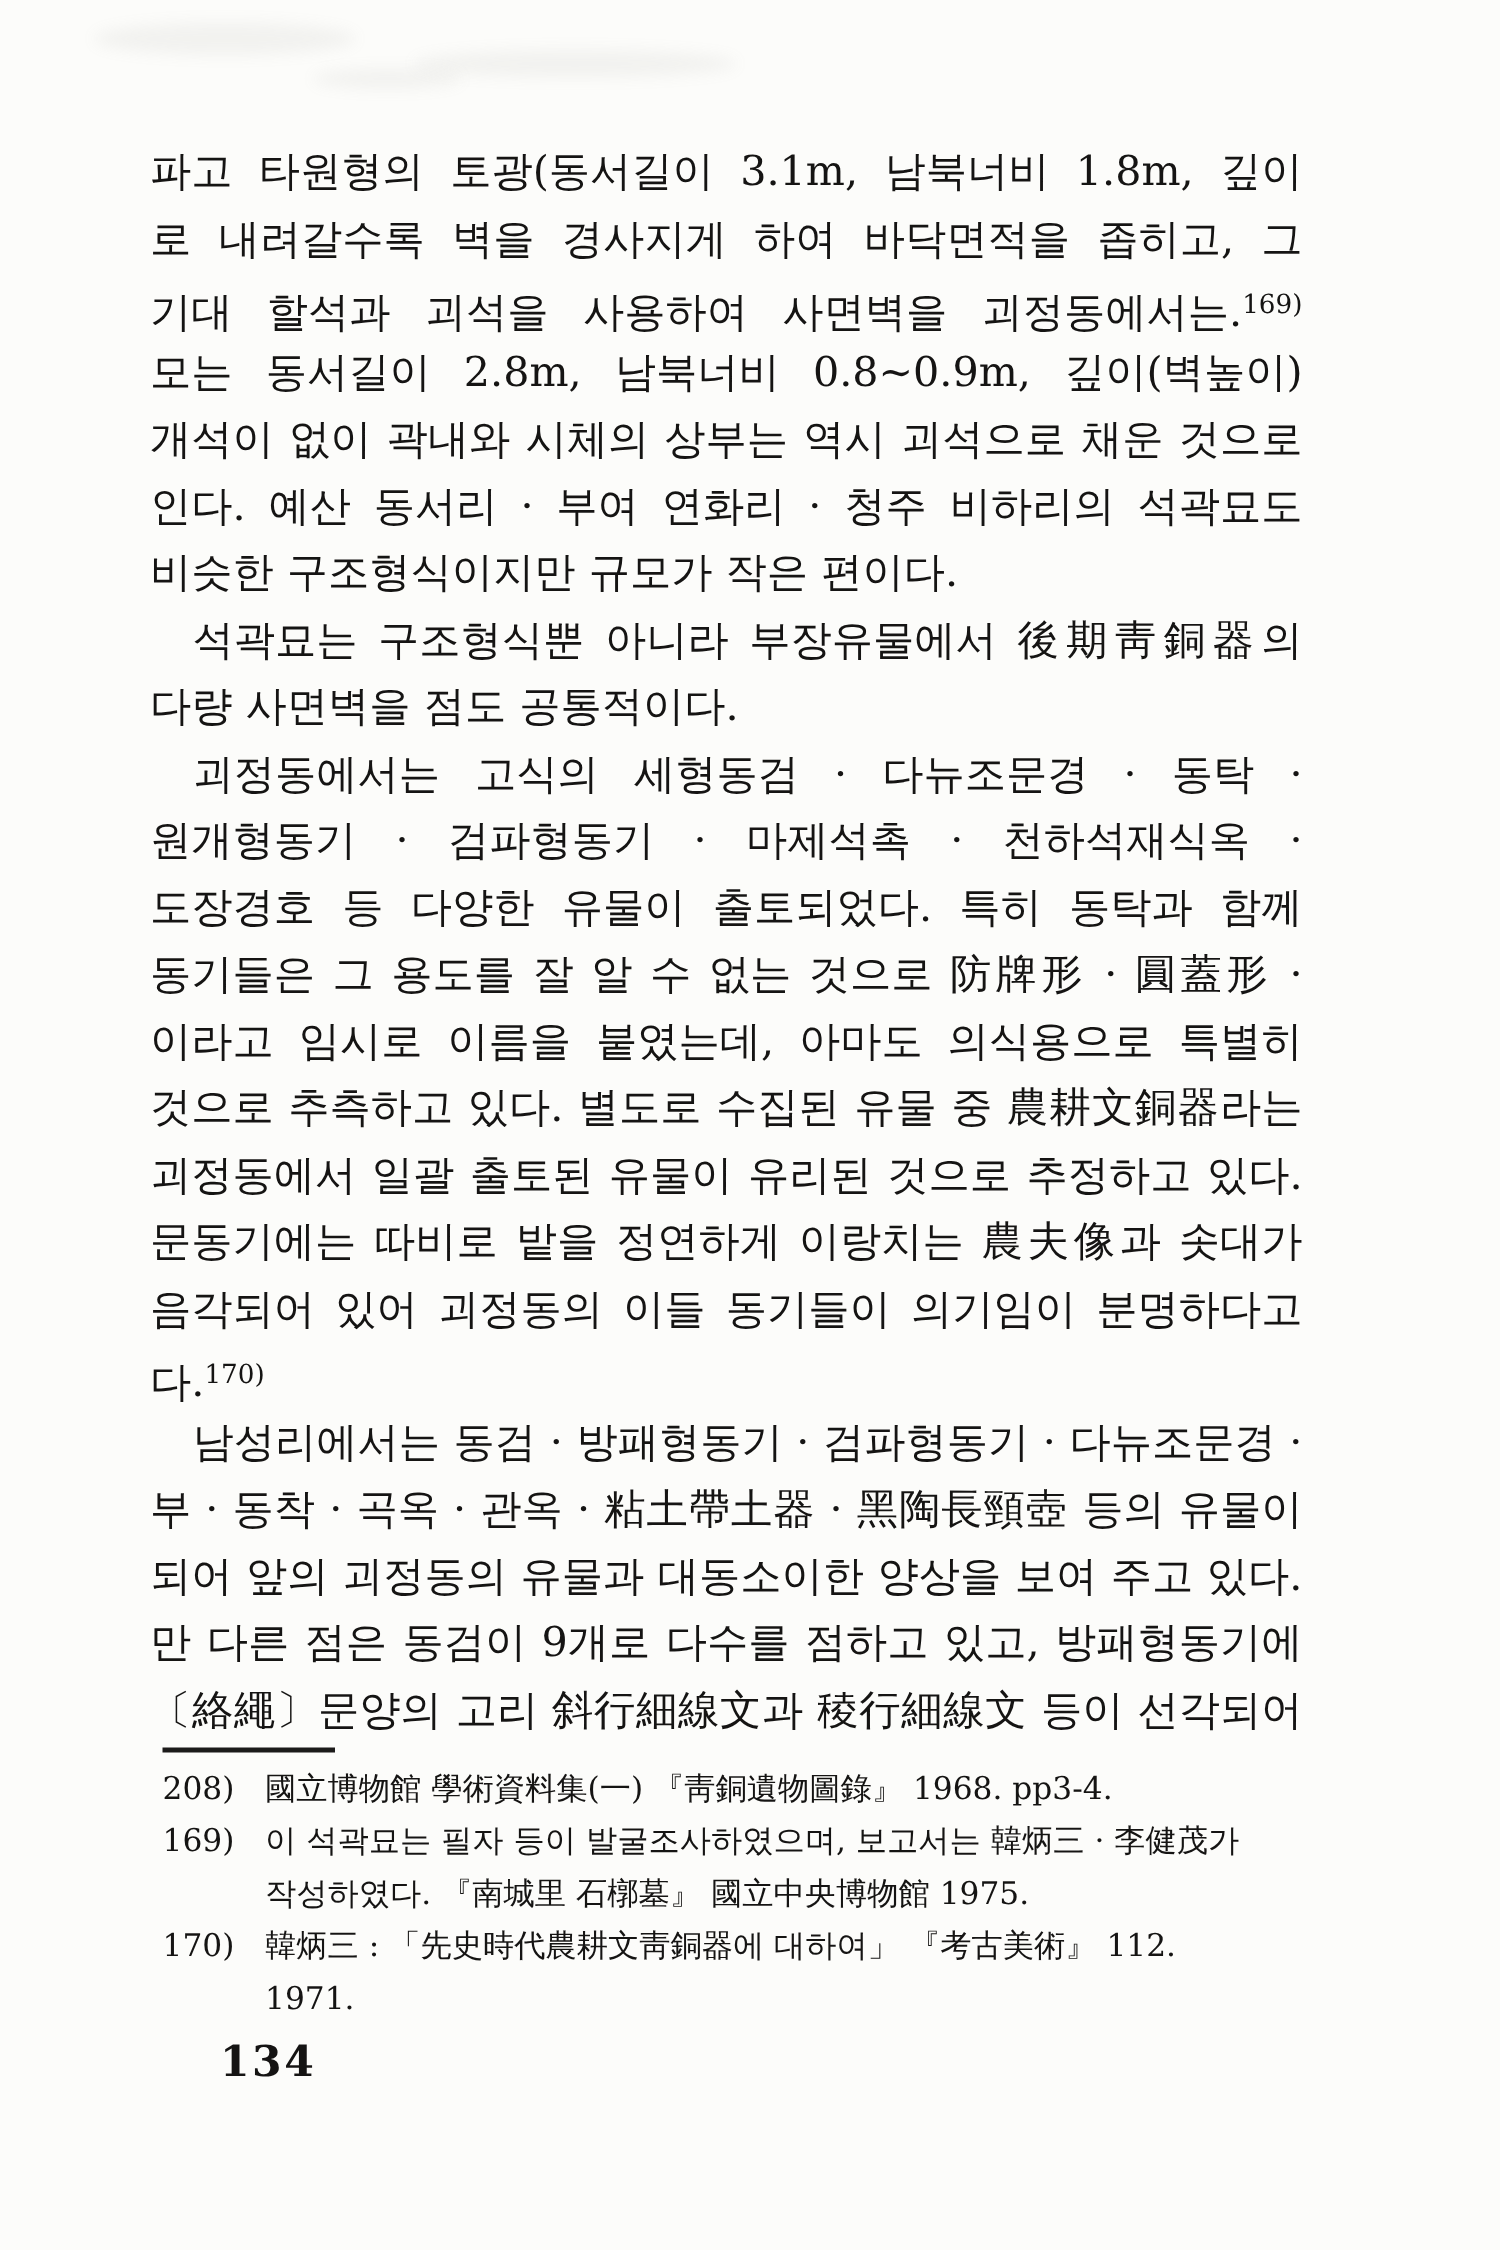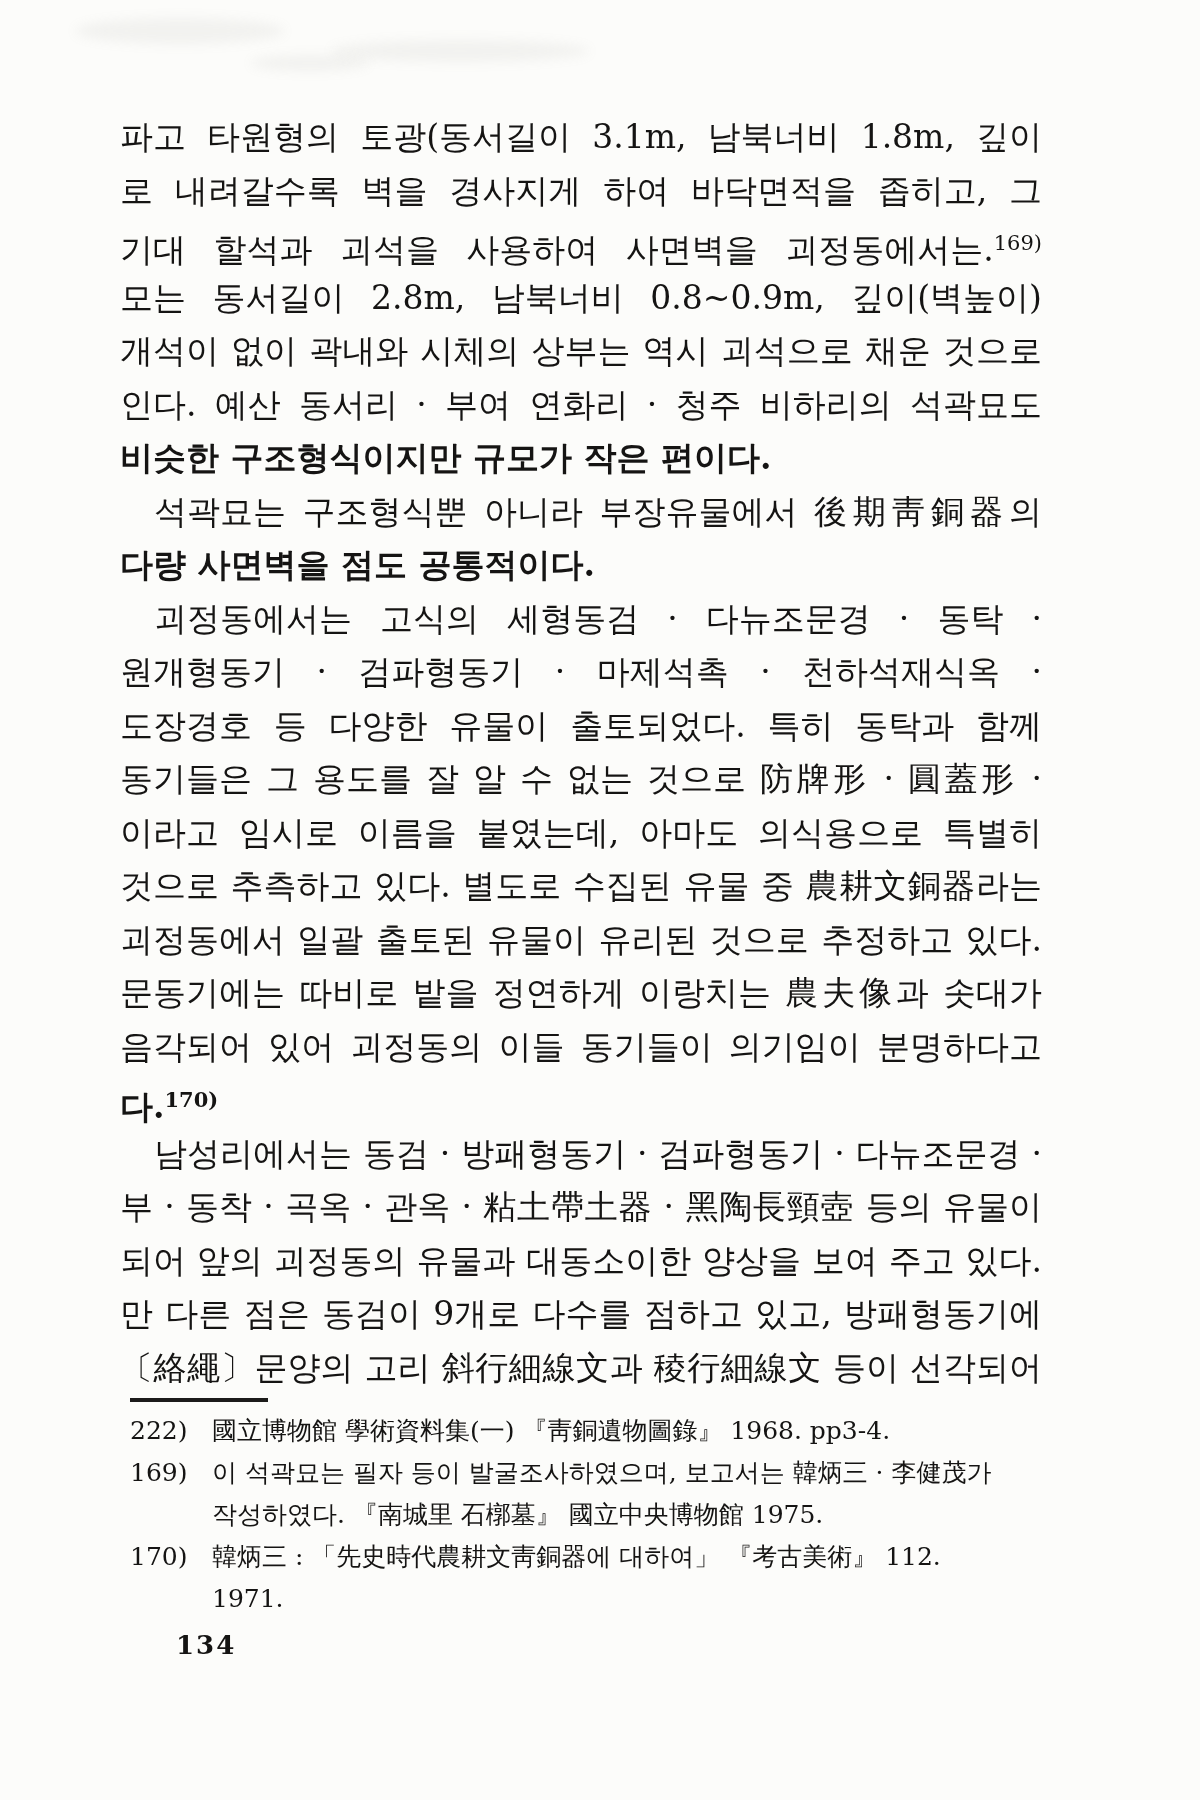--- a/index.html
+++ b/index.html
@@ -41,21 +41,20 @@
     line-height: 53.5px;
     height: 53.5px;
     text-align: justify;
     text-align-last: justify;
     word-break: keep-all;
     overflow: hidden;
   }
   .line.short {
     text-align: right;
     text-align-last: left;
-    font-weight: bold;
   }
   .line.indent {
     padding-left: 34px;
   }
   .fn-ref {
     font-size: 21px;
     vertical-align: 11px;
     letter-spacing: 0;
   }
 
@@ -84,21 +83,21 @@
   .fn-num {
     position: absolute;
     left: 0;
     top: 0;
     white-space: nowrap;
   }
   .page-num {
     position: absolute;
     left: 176px;
     top: 1630px;
-    font-size: 26px;
+    font-size: 34px;
     font-weight: bold;
     letter-spacing: 2px;
   }
 </style>
 </head>
 <body>
 
 <div class="page">
   <div class="smudge s1"></div>
   <div class="smudge s2"></div>
@@ -126,19 +125,19 @@
       <div class="line short"><span>다.</span><span class="fn-ref">170)</span><span></span></div>
       <div class="line indent"><span>남성리에서는 동검 · 방패형동기 · 검파형동기 · 다뉴조문경 · 동</span></div>
       <div class="line"><span>부 · 동착 · 곡옥 · 관옥 · 粘土帶土器 · 黑陶長頸壺 등의 유물이 출토</span></div>
       <div class="line"><span>되어 앞의 괴정동의 유물과 대동소이한 양상을 보여 주고 있다. 다</span></div>
       <div class="line"><span>만 다른 점은 동검이 9개로 다수를 점하고 있고, 방패형동기에 줄끈</span></div>
       <div class="line"><span>〔絡繩〕문양의 고리 斜行細線文과 稜行細線文 등이 선각되어 있으며,</span></div>
     </div>
 
   <div class="fn-sep"></div>
   <div class="footnotes" id="footnotes">
-      <div class="fn-row"><span class="fn-num">222)</span><span>國立博物館 學術資料集(一) 『靑銅遺物圖錄』 1968. pp3-4.</span></div>
+      <div class="fn-row"><span class="fn-num">208)</span><span>國立博物館 學術資料集(一) 『靑銅遺物圖錄』 1968. pp3-4.</span></div>
       <div class="fn-row"><span class="fn-num">169)</span><span>이 석곽묘는 필자 등이 발굴조사하였으며, 보고서는 韓炳三 · 李健茂가 작성하였다. 『南城里 石槨墓』 國立中央博物館 1975.</span></div>
       <div class="fn-row"><span class="fn-num">170)</span><span>韓炳三 : 「先史時代農耕文靑銅器에 대하여」 『考古美術』 112. 1971.</span></div>
     </div>
 
   <div class="page-num">134</div>
 </div>
 
 </body></html>

